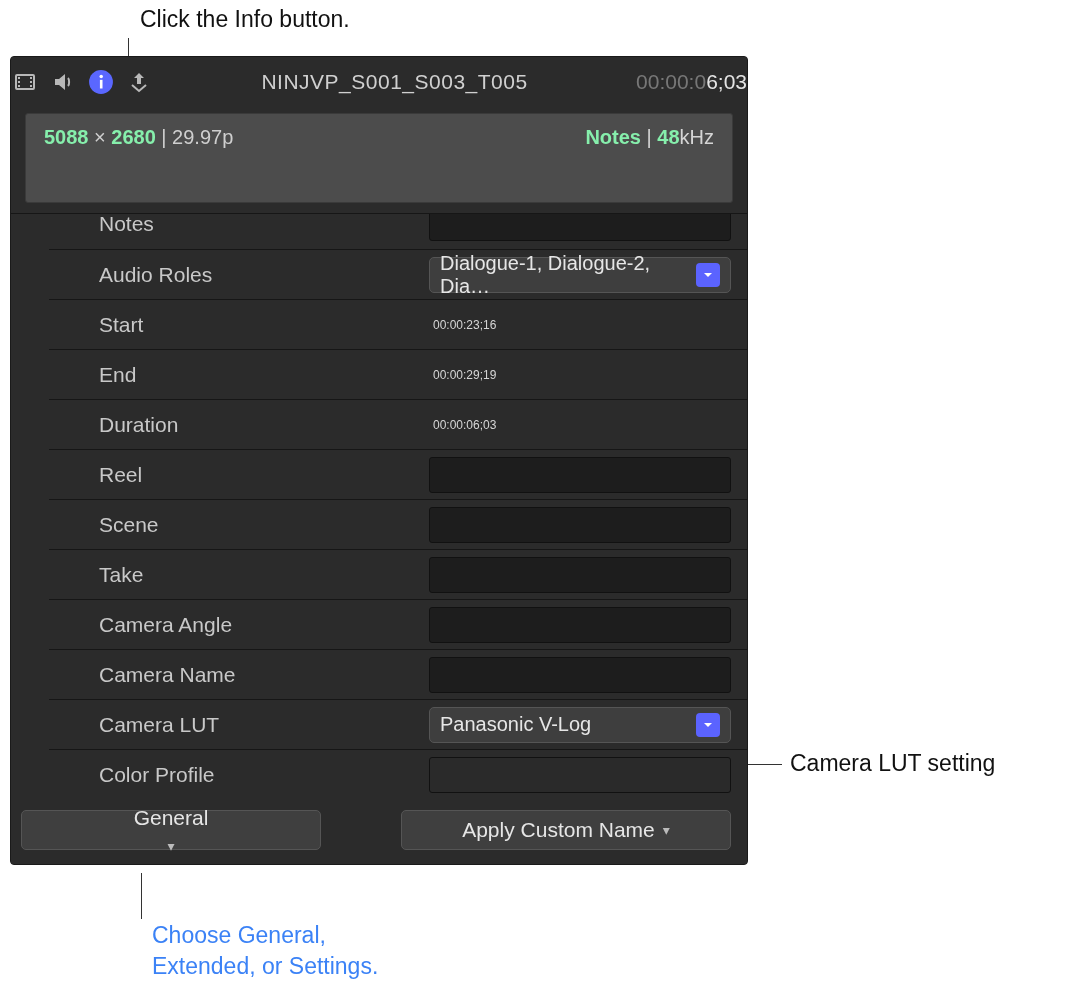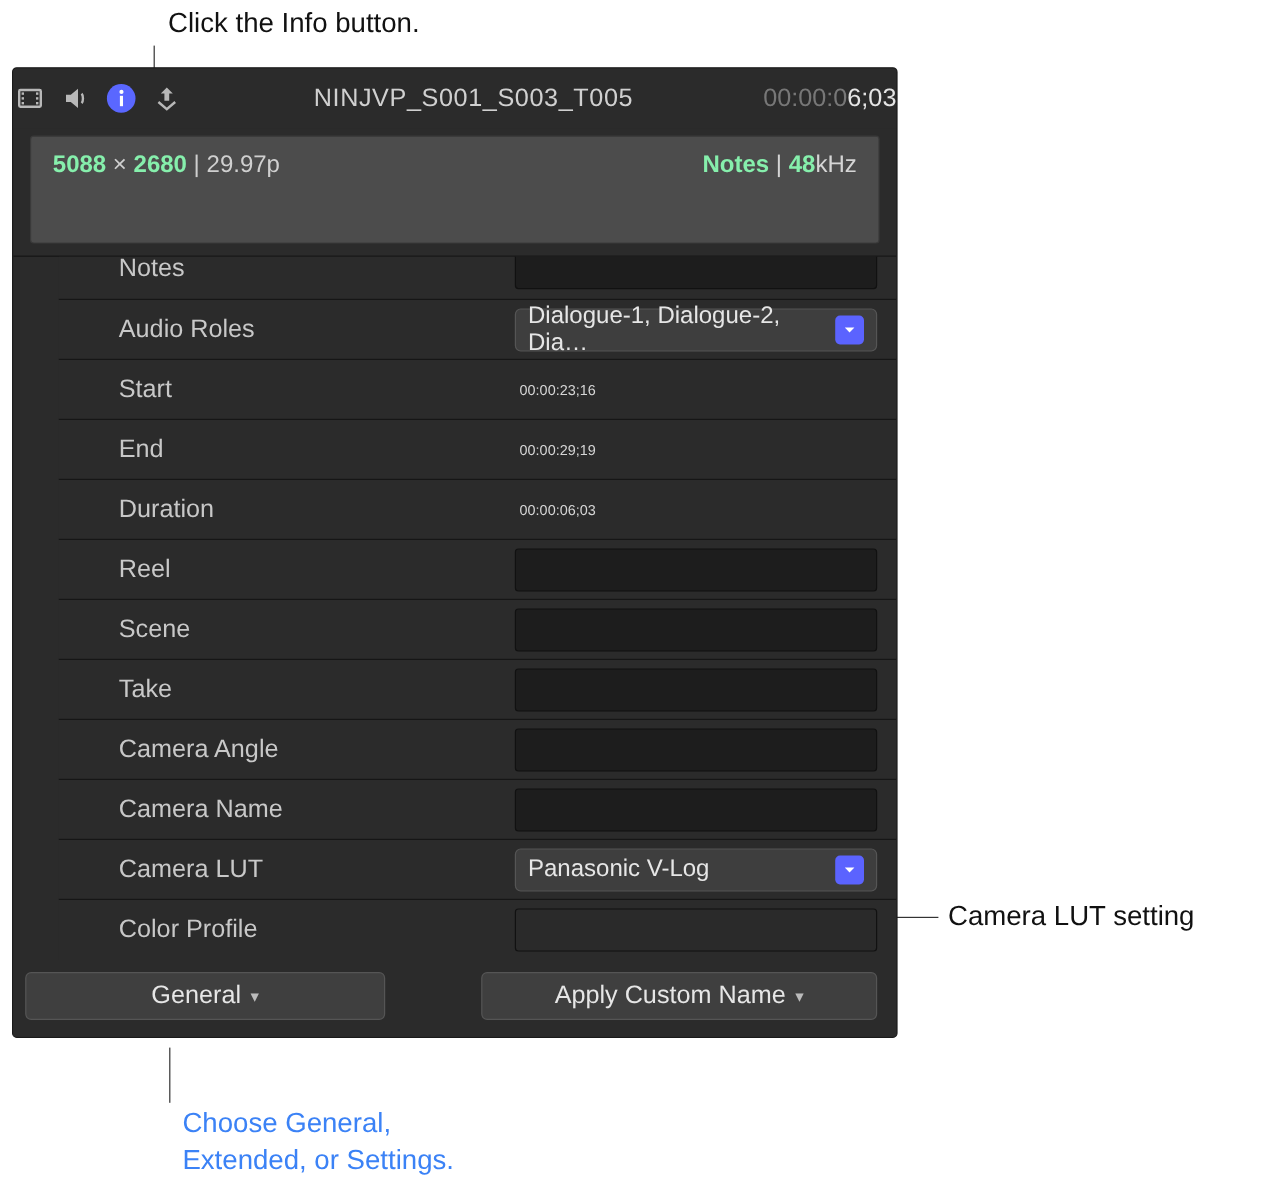--- a/index.html
+++ b/index.html
@@ -179,21 +179,21 @@
     height: 40px;
     background:#3f3f3f;
     border:1px solid #555;
     border-radius:5px;
     color:#e6e6e6;
     font-size:21px;
     display:flex; align-items:center; justify-content:center;
     gap:8px;
     padding:0 22px;
   }
-  .footer .popbtn.left { width: 300px; }
+  .footer .popbtn.left { width: 300px; flex-direction: column; }
   .footer .popbtn.right { width: 330px; }
   .footer .chev { font-size:14px; color:#bbb; }
 </style>
 </head>
 <body>
 
 <div class="callout-top">Click the Info button.</div>
 <div class="callout-top-line"></div>
 
 <div class="callout-right">Camera LUT setting</div>

